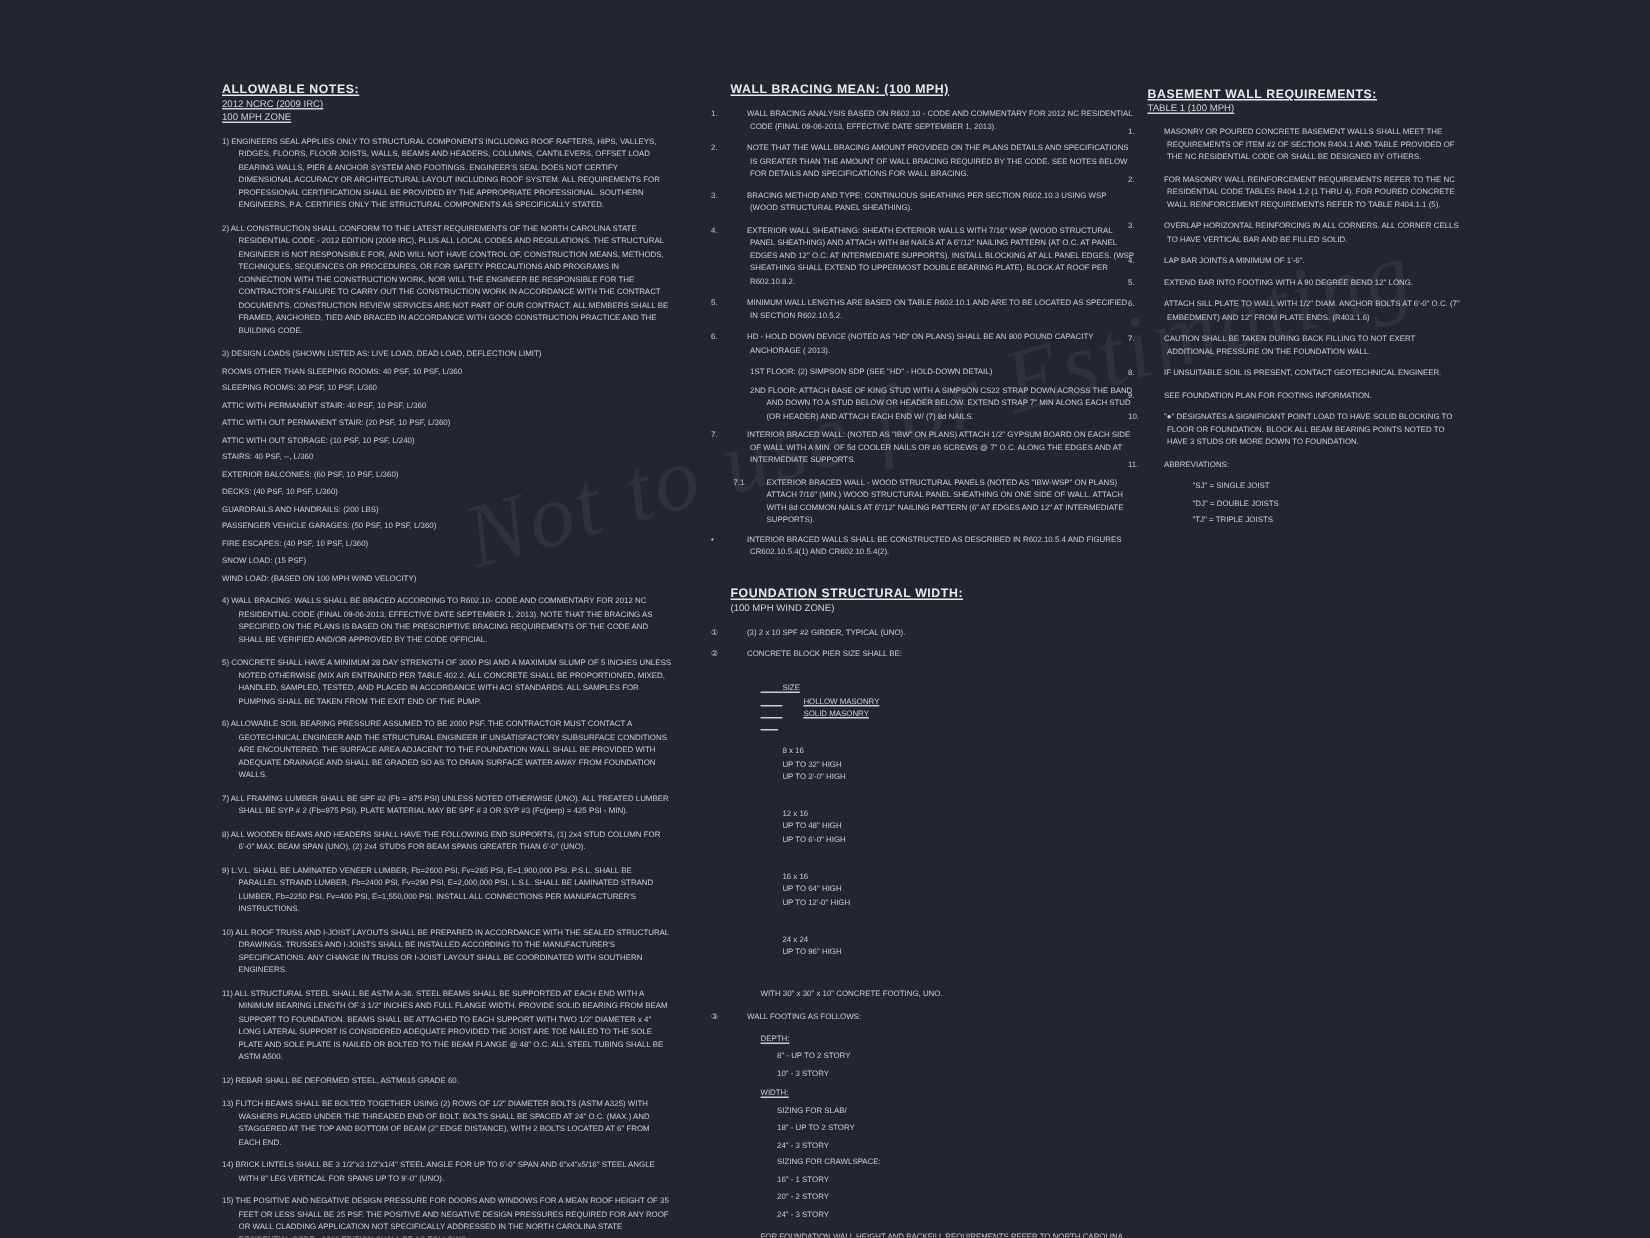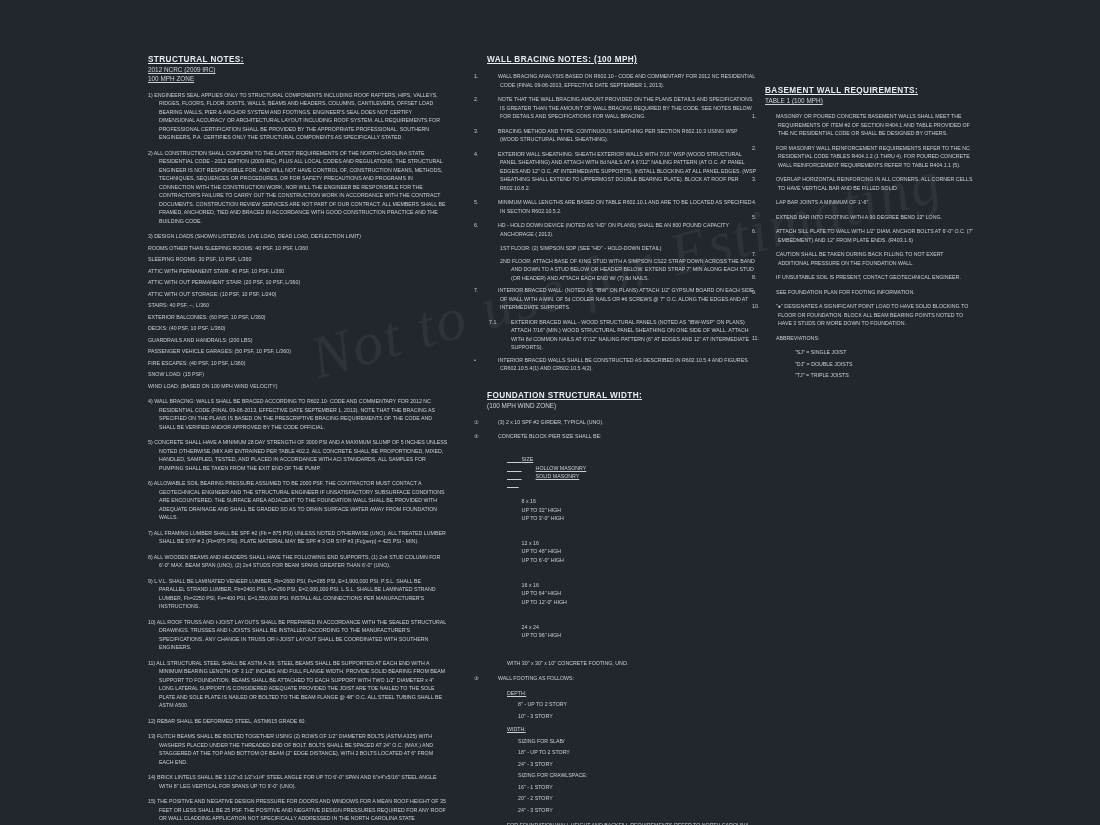--- a/index.html
+++ b/index.html
@@ -85,21 +85,21 @@
 </style>
 </head>
 <body>
 
 <div id="sheet">
 
   <div class="watermark">Not to use for Estimating</div>
 
   <div class="col" id="col1">
     <div class="blk">
-      <h2 class="title">STRUCTURAL NOTES:</h2>
+      <h2 class="title">ALLOWABLE NOTES:</h2>
       <p class="subtitle">2012 NCRC (2009 IRC)</p>
       <p class="subtitle" style="margin-bottom:7px">100 MPH ZONE</p>
 
       <p class="para hang">1) ENGINEERS SEAL APPLIES ONLY TO STRUCTURAL COMPONENTS INCLUDING ROOF RAFTERS, HIPS, VALLEYS, RIDGES, FLOORS, FLOOR JOISTS, WALLS, BEAMS AND HEADERS, COLUMNS, CANTILEVERS, OFFSET LOAD BEARING WALLS, PIER &amp; ANCHOR SYSTEM AND FOOTINGS. ENGINEER'S SEAL DOES NOT CERTIFY DIMENSIONAL ACCURACY OR ARCHITECTURAL LAYOUT INCLUDING ROOF SYSTEM. ALL REQUIREMENTS FOR PROFESSIONAL CERTIFICATION SHALL BE PROVIDED BY THE APPROPRIATE PROFESSIONAL. SOUTHERN ENGINEERS, P.A. CERTIFIES ONLY THE STRUCTURAL COMPONENTS AS SPECIFICALLY STATED.</p>
       <p class="para hang">2) ALL CONSTRUCTION SHALL CONFORM TO THE LATEST REQUIREMENTS OF THE NORTH CAROLINA STATE RESIDENTIAL CODE - 2012 EDITION (2009 IRC), PLUS ALL LOCAL CODES AND REGULATIONS. THE STRUCTURAL ENGINEER IS NOT RESPONSIBLE FOR, AND WILL NOT HAVE CONTROL OF, CONSTRUCTION MEANS, METHODS, TECHNIQUES, SEQUENCES OR PROCEDURES, OR FOR SAFETY PRECAUTIONS AND PROGRAMS IN CONNECTION WITH THE CONSTRUCTION WORK, NOR WILL THE ENGINEER BE RESPONSIBLE FOR THE CONTRACTOR'S FAILURE TO CARRY OUT THE CONSTRUCTION WORK IN ACCORDANCE WITH THE CONTRACT DOCUMENTS. CONSTRUCTION REVIEW SERVICES ARE NOT PART OF OUR CONTRACT. ALL MEMBERS SHALL BE FRAMED, ANCHORED, TIED AND BRACED IN ACCORDANCE WITH GOOD CONSTRUCTION PRACTICE AND THE BUILDING CODE.</p>
 
       <p class="para tight hang">3) DESIGN LOADS (SHOWN LISTED AS: LIVE LOAD, DEAD LOAD, DEFLECTION LIMIT)</p>
       <div>
         <p class="para tight">ROOMS OTHER THAN SLEEPING ROOMS: 40 PSF, 10 PSF, L/360</p>
         <p class="para tight">SLEEPING ROOMS: 30 PSF, 10 PSF, L/360</p>
@@ -128,21 +128,21 @@
       <p class="para hang">13) FLITCH BEAMS SHALL BE BOLTED TOGETHER USING (2) ROWS OF 1/2" DIAMETER BOLTS (ASTM A325) WITH WASHERS PLACED UNDER THE THREADED END OF BOLT. BOLTS SHALL BE SPACED AT 24" O.C. (MAX.) AND STAGGERED AT THE TOP AND BOTTOM OF BEAM (2" EDGE DISTANCE), WITH 2 BOLTS LOCATED AT 6" FROM EACH END.</p>
       <p class="para hang">14) BRICK LINTELS SHALL BE 3 1/2"x3 1/2"x1/4" STEEL ANGLE FOR UP TO 6'-0" SPAN AND 6"x4"x5/16" STEEL ANGLE WITH 8" LEG VERTICAL FOR SPANS UP TO 9'-0" (UNO).</p>
       <p class="para tight hang">15) THE POSITIVE AND NEGATIVE DESIGN PRESSURE FOR DOORS AND WINDOWS FOR A MEAN ROOF HEIGHT OF 35 FEET OR LESS SHALL BE 25 PSF. THE POSITIVE AND NEGATIVE DESIGN PRESSURES REQUIRED FOR ANY ROOF OR WALL CLADDING APPLICATION NOT SPECIFICALLY ADDRESSED IN THE NORTH CAROLINA STATE RESIDENTIAL CODE - 2012 EDITION SHALL BE AS FOLLOWS :</p>
 
     </div>
   </div>
 
   <div class="col" id="col2">
 
     <div class="blk">
-      <h2 class="title" style="margin-bottom:8px">WALL BRACING NOTES: (100 MPH)</h2>
+      <h2 class="title" style="margin-bottom:8px">WALL BRACING MEAN: (100 MPH)</h2>
       <ul class="lst">
         <li><span class="num">1.</span><span>WALL BRACING ANALYSIS BASED ON R602.10 - CODE AND COMMENTARY FOR 2012 NC RESIDENTIAL CODE (FINAL 09-06-2013, EFFECTIVE DATE SEPTEMBER 1, 2013).</span></li>
         <li><span class="num">2.</span><span>NOTE THAT THE WALL BRACING AMOUNT PROVIDED ON THE PLANS DETAILS AND SPECIFICATIONS IS GREATER THAN THE AMOUNT OF WALL BRACING REQUIRED BY THE CODE. SEE NOTES BELOW FOR DETAILS AND SPECIFICATIONS FOR WALL BRACING.</span></li>
         <li><span class="num">3.</span><span>BRACING METHOD AND TYPE: CONTINUOUS SHEATHING PER SECTION R602.10.3 USING WSP (WOOD STRUCTURAL PANEL SHEATHING).</span></li>
         <li><span class="num">4.</span><span>EXTERIOR WALL SHEATHING: SHEATH EXTERIOR WALLS WITH 7/16" WSP (WOOD STRUCTURAL PANEL SHEATHING) AND ATTACH WITH 8d NAILS AT A 6"/12" NAILING PATTERN (AT O.C. AT PANEL EDGES AND 12" O.C. AT INTERMEDIATE SUPPORTS). INSTALL BLOCKING AT ALL PANEL EDGES. (WSP SHEATHING SHALL EXTEND TO UPPERMOST DOUBLE BEARING PLATE). BLOCK AT ROOF PER R602.10.8.2.</span></li>
         <li><span class="num">5.</span><span>MINIMUM WALL LENGTHS ARE BASED ON TABLE R602.10.1 AND ARE TO BE LOCATED AS SPECIFIED IN SECTION R602.10.5.2.</span></li>
         <li><span class="num">6.</span><span>HD - HOLD DOWN DEVICE (NOTED AS "HD" ON PLANS) SHALL BE AN 800 POUND CAPACITY ANCHORAGE ( 2013).</span></li>
         <li class="sub"><span>1ST FLOOR: (2) SIMPSON SDP (SEE "HD" - HOLD-DOWN DETAIL)</span></li>
         <li class="sub"><span>2ND FLOOR: ATTACH BASE OF KING STUD WITH A SIMPSON CS22 STRAP DOWN ACROSS THE BAND AND DOWN TO A STUD BELOW OR HEADER BELOW. EXTEND STRAP 7" MIN ALONG EACH STUD (OR HEADER) AND ATTACH EACH END W/ (7) 8d NAILS.</span></li>
         <li><span class="num">7.</span><span>INTERIOR BRACED WALL: (NOTED AS "IBW" ON PLANS) ATTACH 1/2" GYPSUM BOARD ON EACH SIDE OF WALL WITH A MIN. OF 5d COOLER NAILS OR #6 SCREWS @ 7" O.C. ALONG THE EDGES AND AT INTERMEDIATE SUPPORTS.</span></li>
@@ -205,21 +205,21 @@
         <p class="para tight ind">20" - 2 STORY</p>
         <p class="para ind">24" - 3 STORY</p>
 
         <p class="para">FOR FOUNDATION WALL HEIGHT AND BACKFILL REQUIREMENTS REFER TO NORTH CAROLINA RESIDENTIAL CODE TABLE R404.1.1 (1 THRU 4). NOTE: ASSUMED SOIL BEARING CAPACITY = 2000 PSF. CONTRACTOR MUST VERIFY SITE CONDITIONS AND CONTACT SOILS ENGINEER IF MARGINAL OR UNSTABLE SOILS ARE ENCOUNTERED.</p>
 
       </div>
 
     </div>
   </div>
 
-  <div class="col" id="col3" style="top:86px">
+  <div class="col" id="col3" style="top:58px">
     <h2 class="title">BASEMENT WALL REQUIREMENTS:</h2>
     <p class="subtitle" style="margin-bottom:7px">TABLE 1 (100 MPH)</p>
     <ul class="lst">
       <li><span class="num">1.</span><span>MASONRY OR POURED CONCRETE BASEMENT WALLS SHALL MEET THE REQUIREMENTS OF ITEM #2 OF SECTION R404.1 AND TABLE PROVIDED OF THE NC RESIDENTIAL CODE OR SHALL BE DESIGNED BY OTHERS.</span></li>
       <li><span class="num">2.</span><span>FOR MASONRY WALL REINFORCEMENT REQUIREMENTS REFER TO THE NC RESIDENTIAL CODE TABLES R404.1.2 (1 THRU 4). FOR POURED CONCRETE WALL REINFORCEMENT REQUIREMENTS REFER TO TABLE R404.1.1 (5).</span></li>
       <li><span class="num">3.</span><span>OVERLAP HORIZONTAL REINFORCING IN ALL CORNERS.  ALL CORNER CELLS TO HAVE VERTICAL BAR AND BE FILLED SOLID.</span></li>
       <li><span class="num">4.</span><span>LAP BAR JOINTS A MINIMUM OF 1'-6".</span></li>
       <li><span class="num">5.</span><span>EXTEND BAR INTO FOOTING WITH A 90 DEGREE BEND 12" LONG.</span></li>
       <li><span class="num">6.</span><span>ATTACH SILL PLATE TO WALL WITH 1/2" DIAM. ANCHOR BOLTS AT 6'-0" O.C. (7" EMBEDMENT) AND 12" FROM PLATE ENDS. (R403.1.6)</span></li>
       <li><span class="num">7.</span><span>CAUTION SHALL BE TAKEN DURING BACK FILLING TO NOT EXERT ADDITIONAL PRESSURE ON THE FOUNDATION WALL.</span></li>

